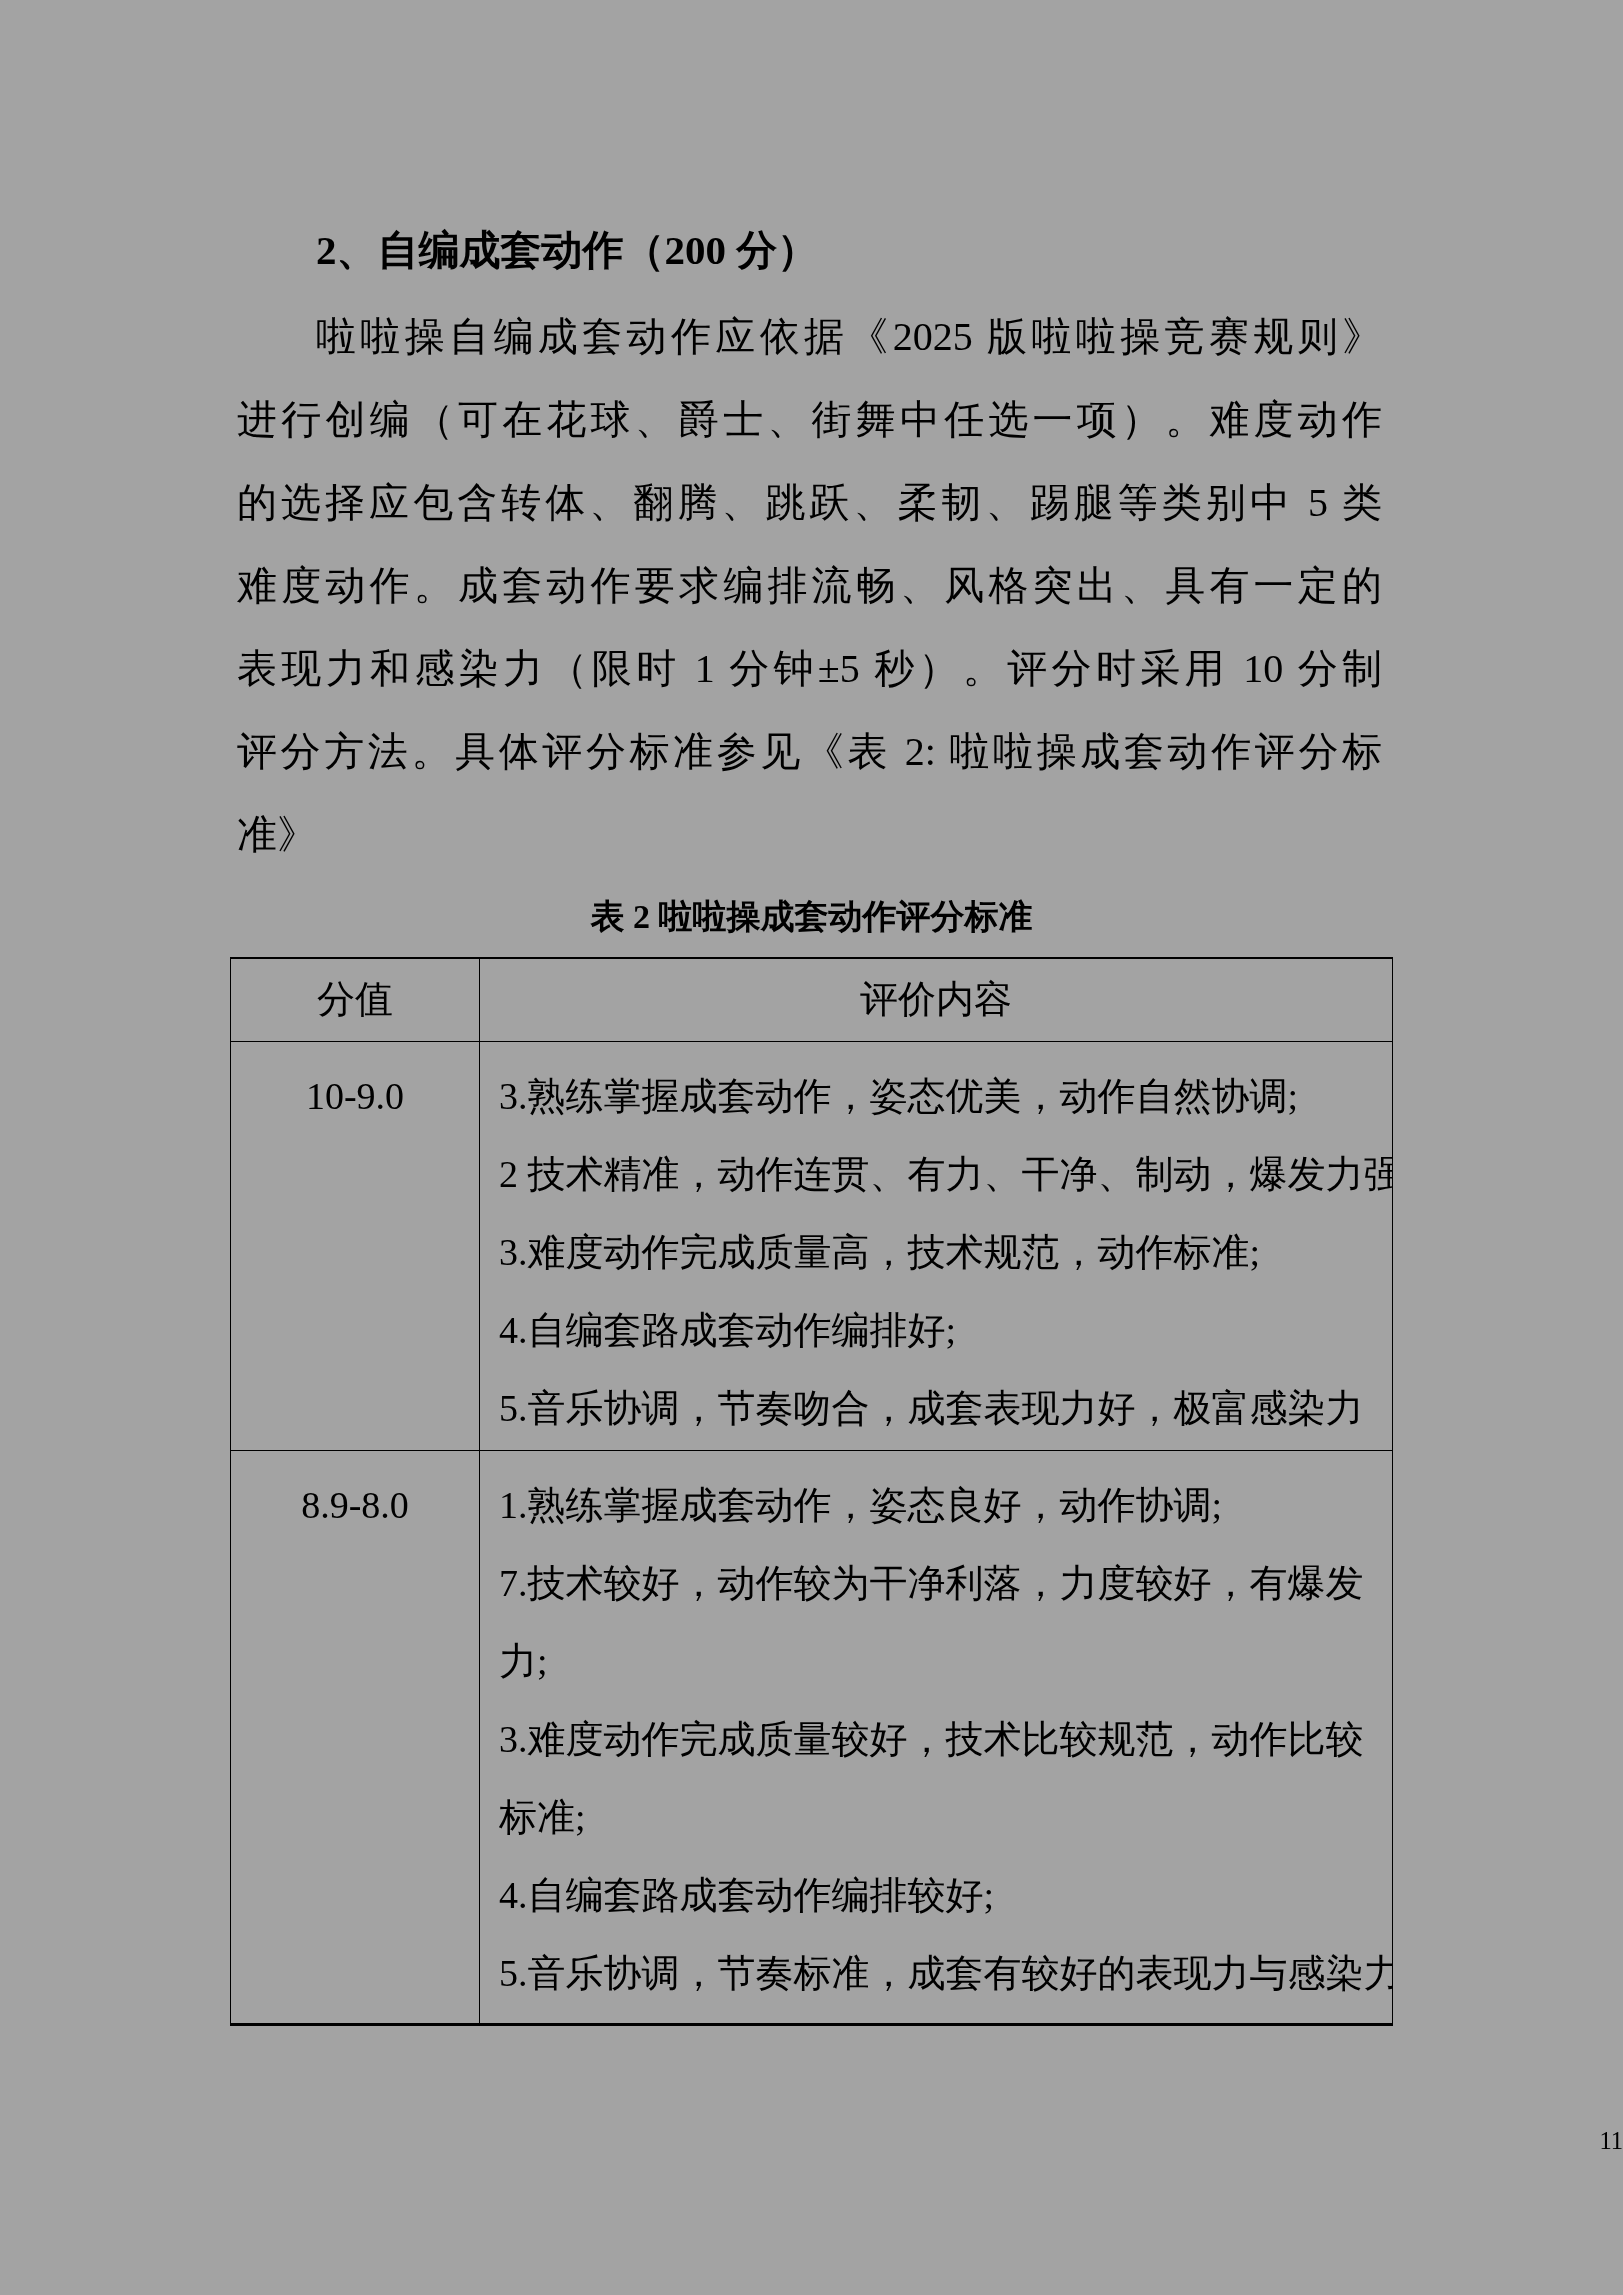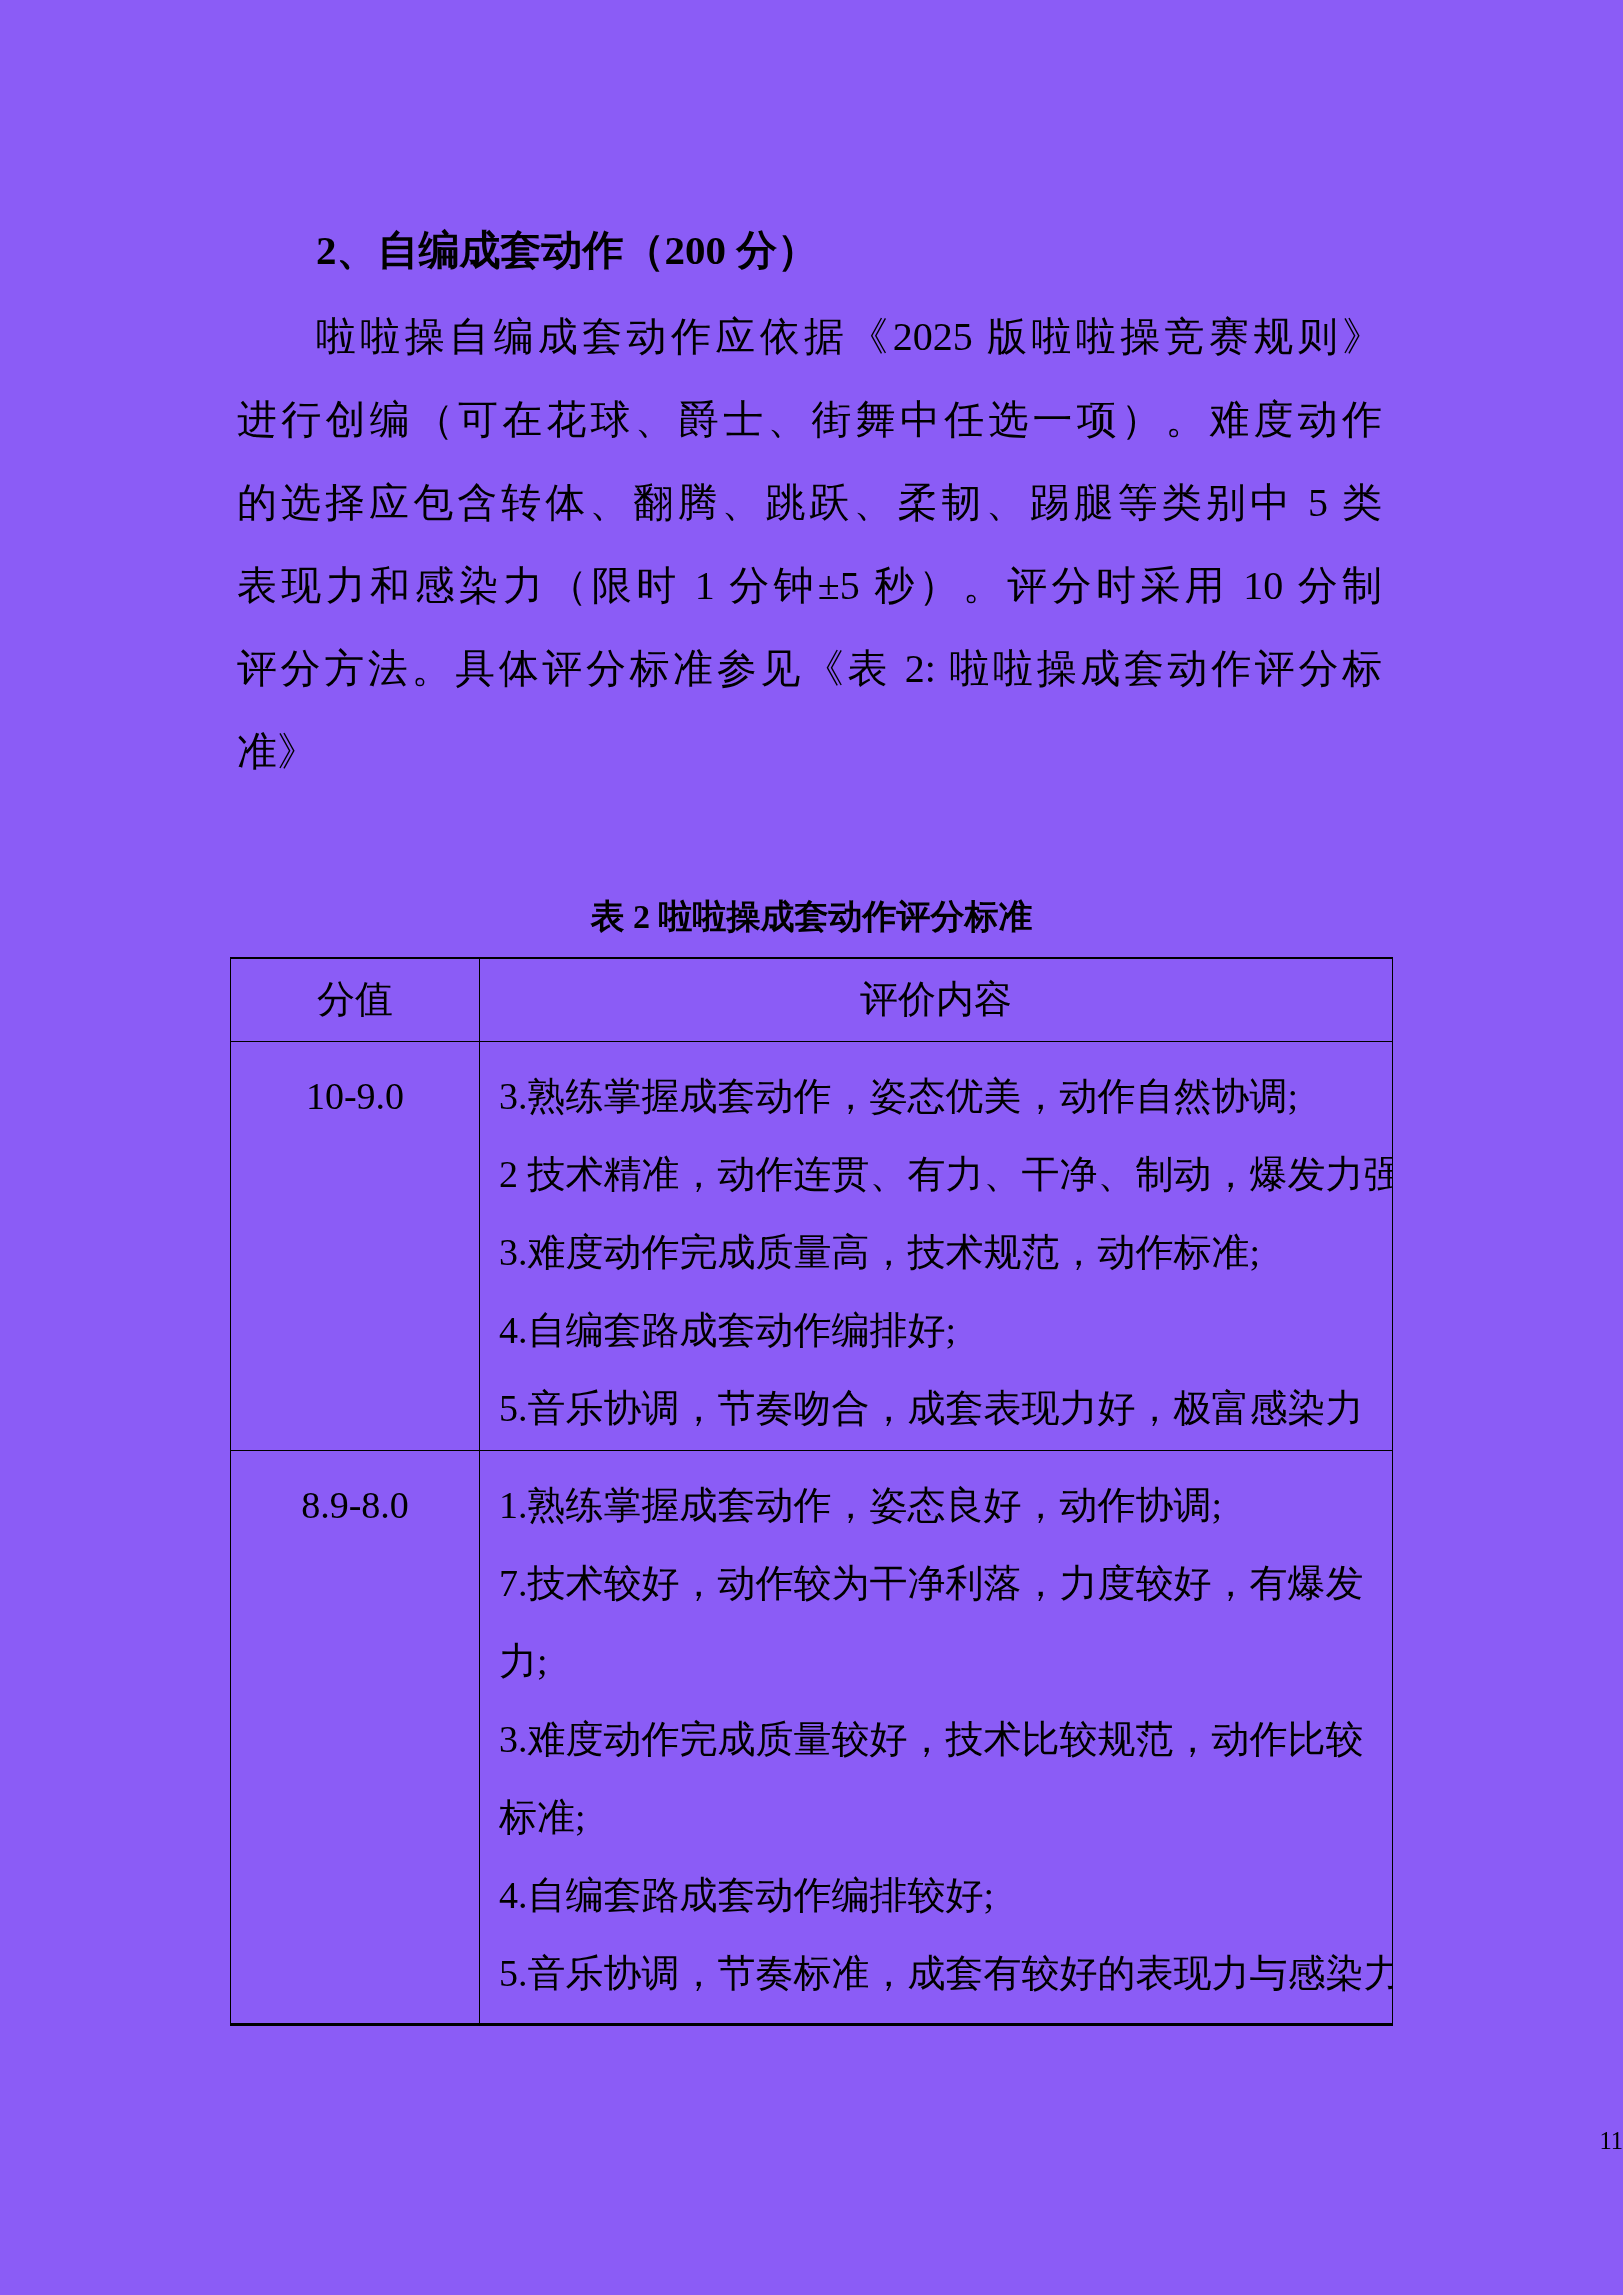--- a/index.html
+++ b/index.html
@@ -1,21 +1,21 @@
 <!DOCTYPE html>
 <html lang="zh" style="font-size:11px"><head>
 <meta charset="utf-8">
 <style>
   html, body { margin: 0; padding: 0; background: #888; }
   * { box-sizing: border-box; }
   .page {
     position: relative;
     width: 1623px;
     height: 2295px;
-    background: #8b5cf6;
+    background: #a3a3a3;
     color: #000000;
     font-family: "Liberation Serif", "DejaVu Serif", serif;
     overflow: hidden;
   }
   
   .heading {
     position: absolute;
     left: 237px; top: 209px;
     width: 1145px;
     line-height: 83px;
@@ -95,20 +95,21 @@
 <body>
 
 <div class="page">
 
   <div class="heading">2、自编成套动作（200 分）</div>
 
   <div class="paragraph">
     <div class="para-line first">啦啦操自编成套动作应依据《2025 版啦啦操竞赛规则》</div>
     <div class="para-line">进行创编（可在花球、爵士、街舞中任选一项）。难度动作</div>
     <div class="para-line">的选择应包含转体、翻腾、跳跃、柔韧、踢腿等类别中 5 类</div>
+    <div class="para-line">难度动作。成套动作要求编排流畅、风格突出、具有一定的</div>
     <div class="para-line">表现力和感染力（限时 1 分钟±5 秒）。评分时采用 10 分制</div>
     <div class="para-line">评分方法。具体评分标准参见《表 2: 啦啦操成套动作评分标</div>
     <div class="para-line last">准》</div>
   </div>
 
   <div class="table-caption">表 2 啦啦操成套动作评分标准</div>
 
   <table class="scoring">
     <colgroup>
       <col style="width:249px">

